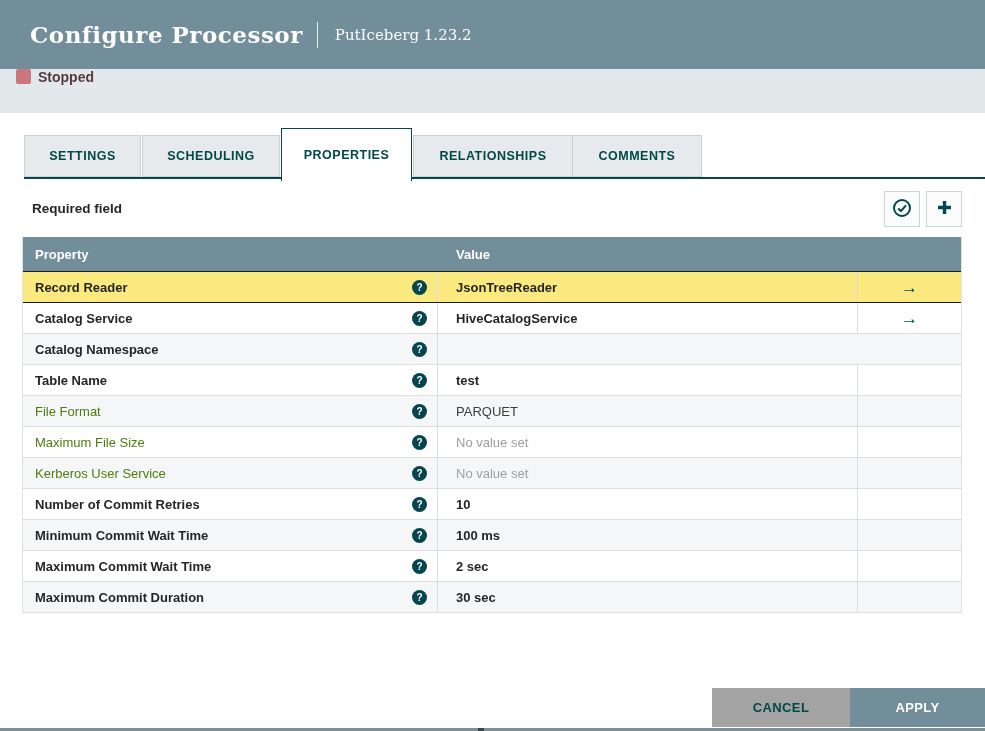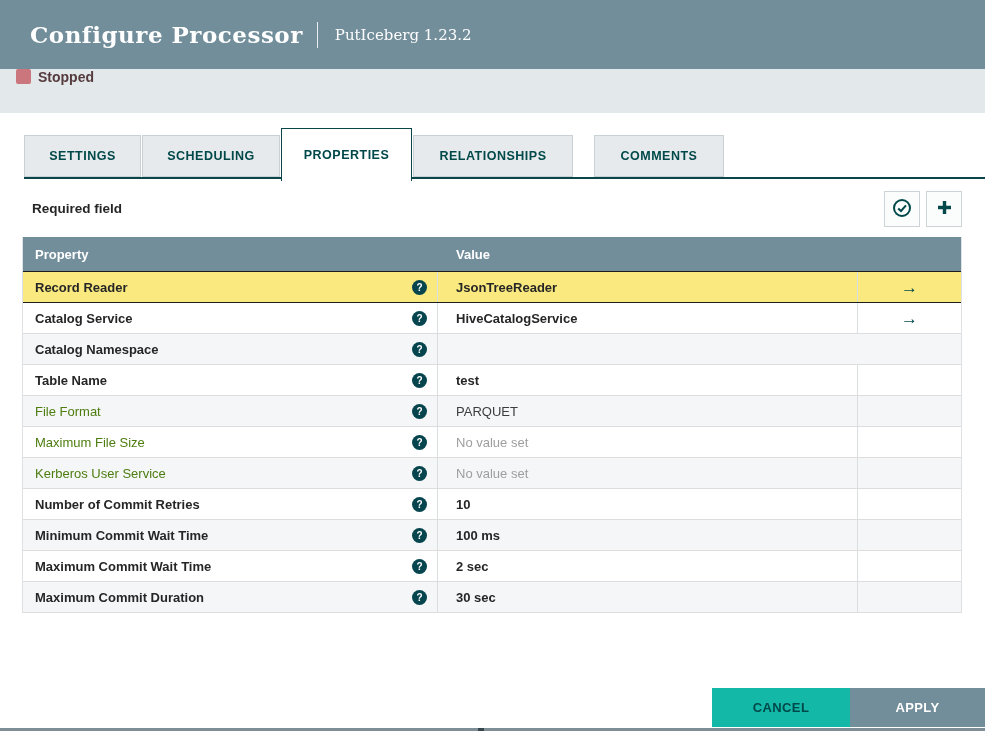--- a/index.html
+++ b/index.html
@@ -22,21 +22,21 @@
   .status-label{ margin-left:7px; font-size:14px; font-weight:bold; color:#553B3E; }
 
   
   .tab-underline{ position:absolute; top:177px; left:24px; right:0; height:2px; background:#0A4649; z-index:1; }
   .tab{ position:absolute; top:135px; height:42px; background:#E6EAEC; border:1px solid #C9D1D5;
     display:flex; align-items:center; justify-content:center; z-index:2;
     font-size:12.5px; font-weight:bold; color:#004849; letter-spacing:.5px; cursor:pointer; }
   .tab-settings{ left:24px;  width:117px; }
   .tab-scheduling{ left:142px; width:138px;text-align:right; }
   .tab-relationships{ left:413px; width:160px; }
-  .tab-comments{ left:594px; width:130px; }
+  .tab-comments{ left:572px; width:130px; }
   .tab.active{ top:128px; height:53px; left:281px; width:131px; background:#fff;
     border:1px solid #0A4649; border-bottom:none; z-index:3; }
 
   
   .required-label{ position:absolute; left:32px; top:201px; font-size:13.5px; font-weight:bold; color:#262626; }
   .icon-btn{ position:absolute; top:191px; width:36px; height:36px; background:#FBFCFC;
     border:1px solid #CCD4D8; display:flex; align-items:center; justify-content:center; cursor:pointer; }
   .btn-verify{ left:884px; }
   .btn-add{ left:926px; }
 
@@ -56,21 +56,21 @@
   .prop-name{ font-size:13px; color:#4d7c0f; }
   .prop-row.bold .prop-name, .prop-row.bold .prop-value{ font-weight:bold; color:#262626; }
   .prop-value{ font-size:13px; color:#3d3d3d; }
   .prop-row .muted{ color:#9E9E9E !important; font-weight:normal !important; }
   .help-icon{ margin-left:auto; margin-right:10px; width:15px; height:15px; border-radius:50%;
     background:#06454D; color:#fff; font-size:10px; font-weight:bold; display:flex;
     align-items:center; justify-content:center; flex:0 0 15px; cursor:pointer; }
   .goto-icon{ color:#004849; font-size:17px; font-weight:bold; cursor:pointer; line-height:1; }
 
   
-  .btn-cancel{ position:absolute; left:712px; top:688px; width:138px; height:39px; background:#14b8a6;
+  .btn-cancel{ position:absolute; left:712px; top:688px; width:138px; height:39px; background:#a3a3a3;
     border:none; font-family:"Liberation Sans", sans-serif; font-size:13px; font-weight:bold;
     color:#004849; letter-spacing:.4px; cursor:pointer; }
   .btn-apply{ position:absolute; left:850px; top:688px; width:135px; height:39px; background:#728E9B;
     border:none; font-family:"Liberation Sans", sans-serif; font-size:13px; font-weight:bold;
     color:#fff; letter-spacing:.4px; cursor:pointer; }
 
   
   .bottom-strip{ position:absolute; left:0; right:0; bottom:0; height:3px; background:#7E8E96; }
   .bottom-notch{ position:absolute; left:478px; top:0; width:6px; height:3px; background:#37454D; }
 </style>

